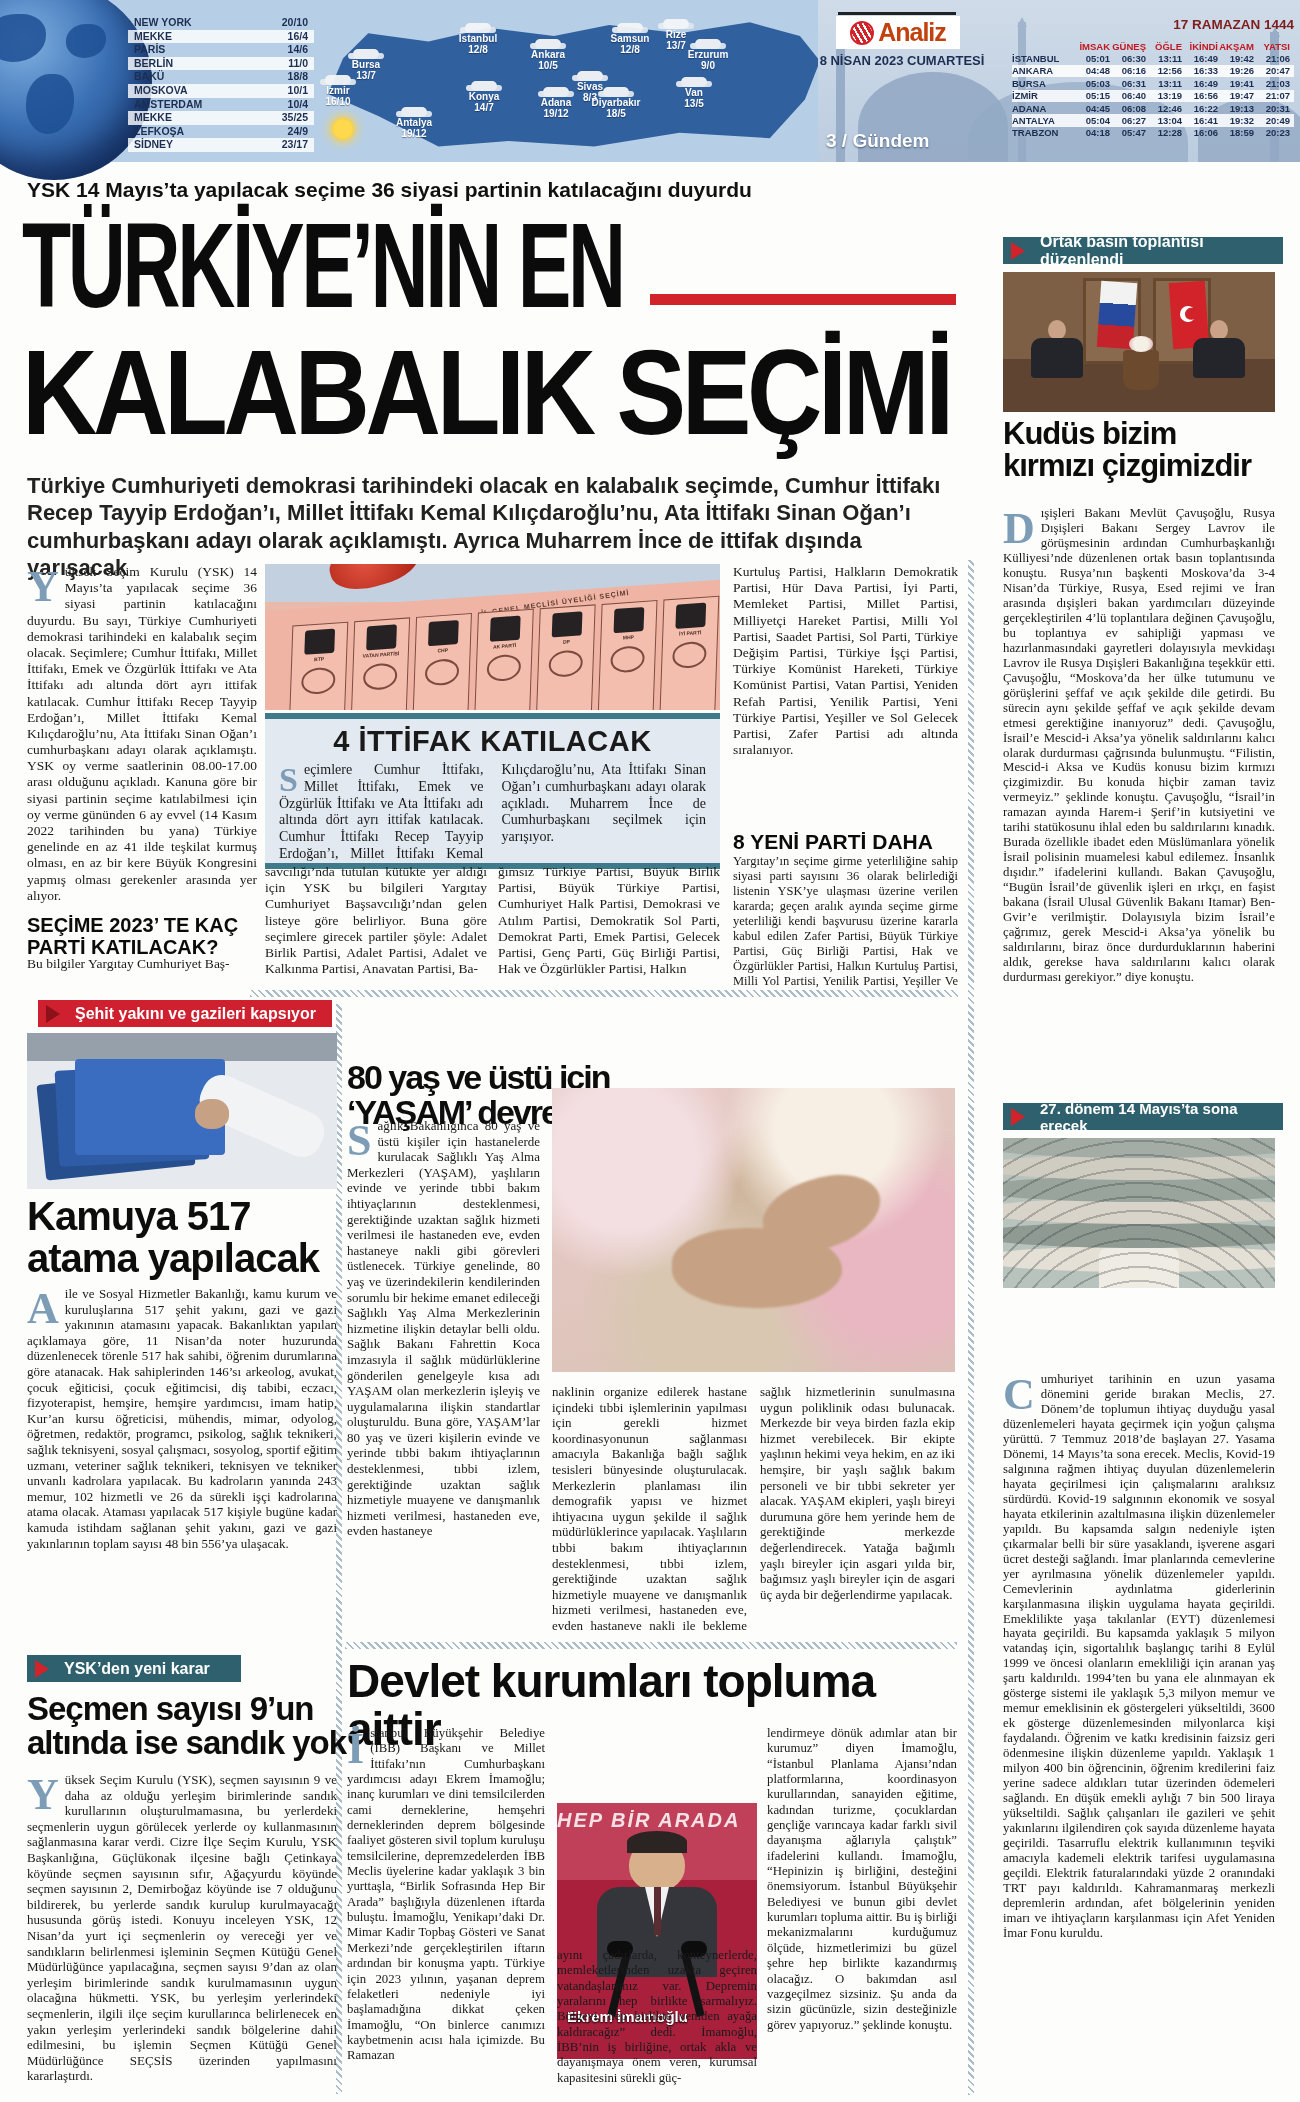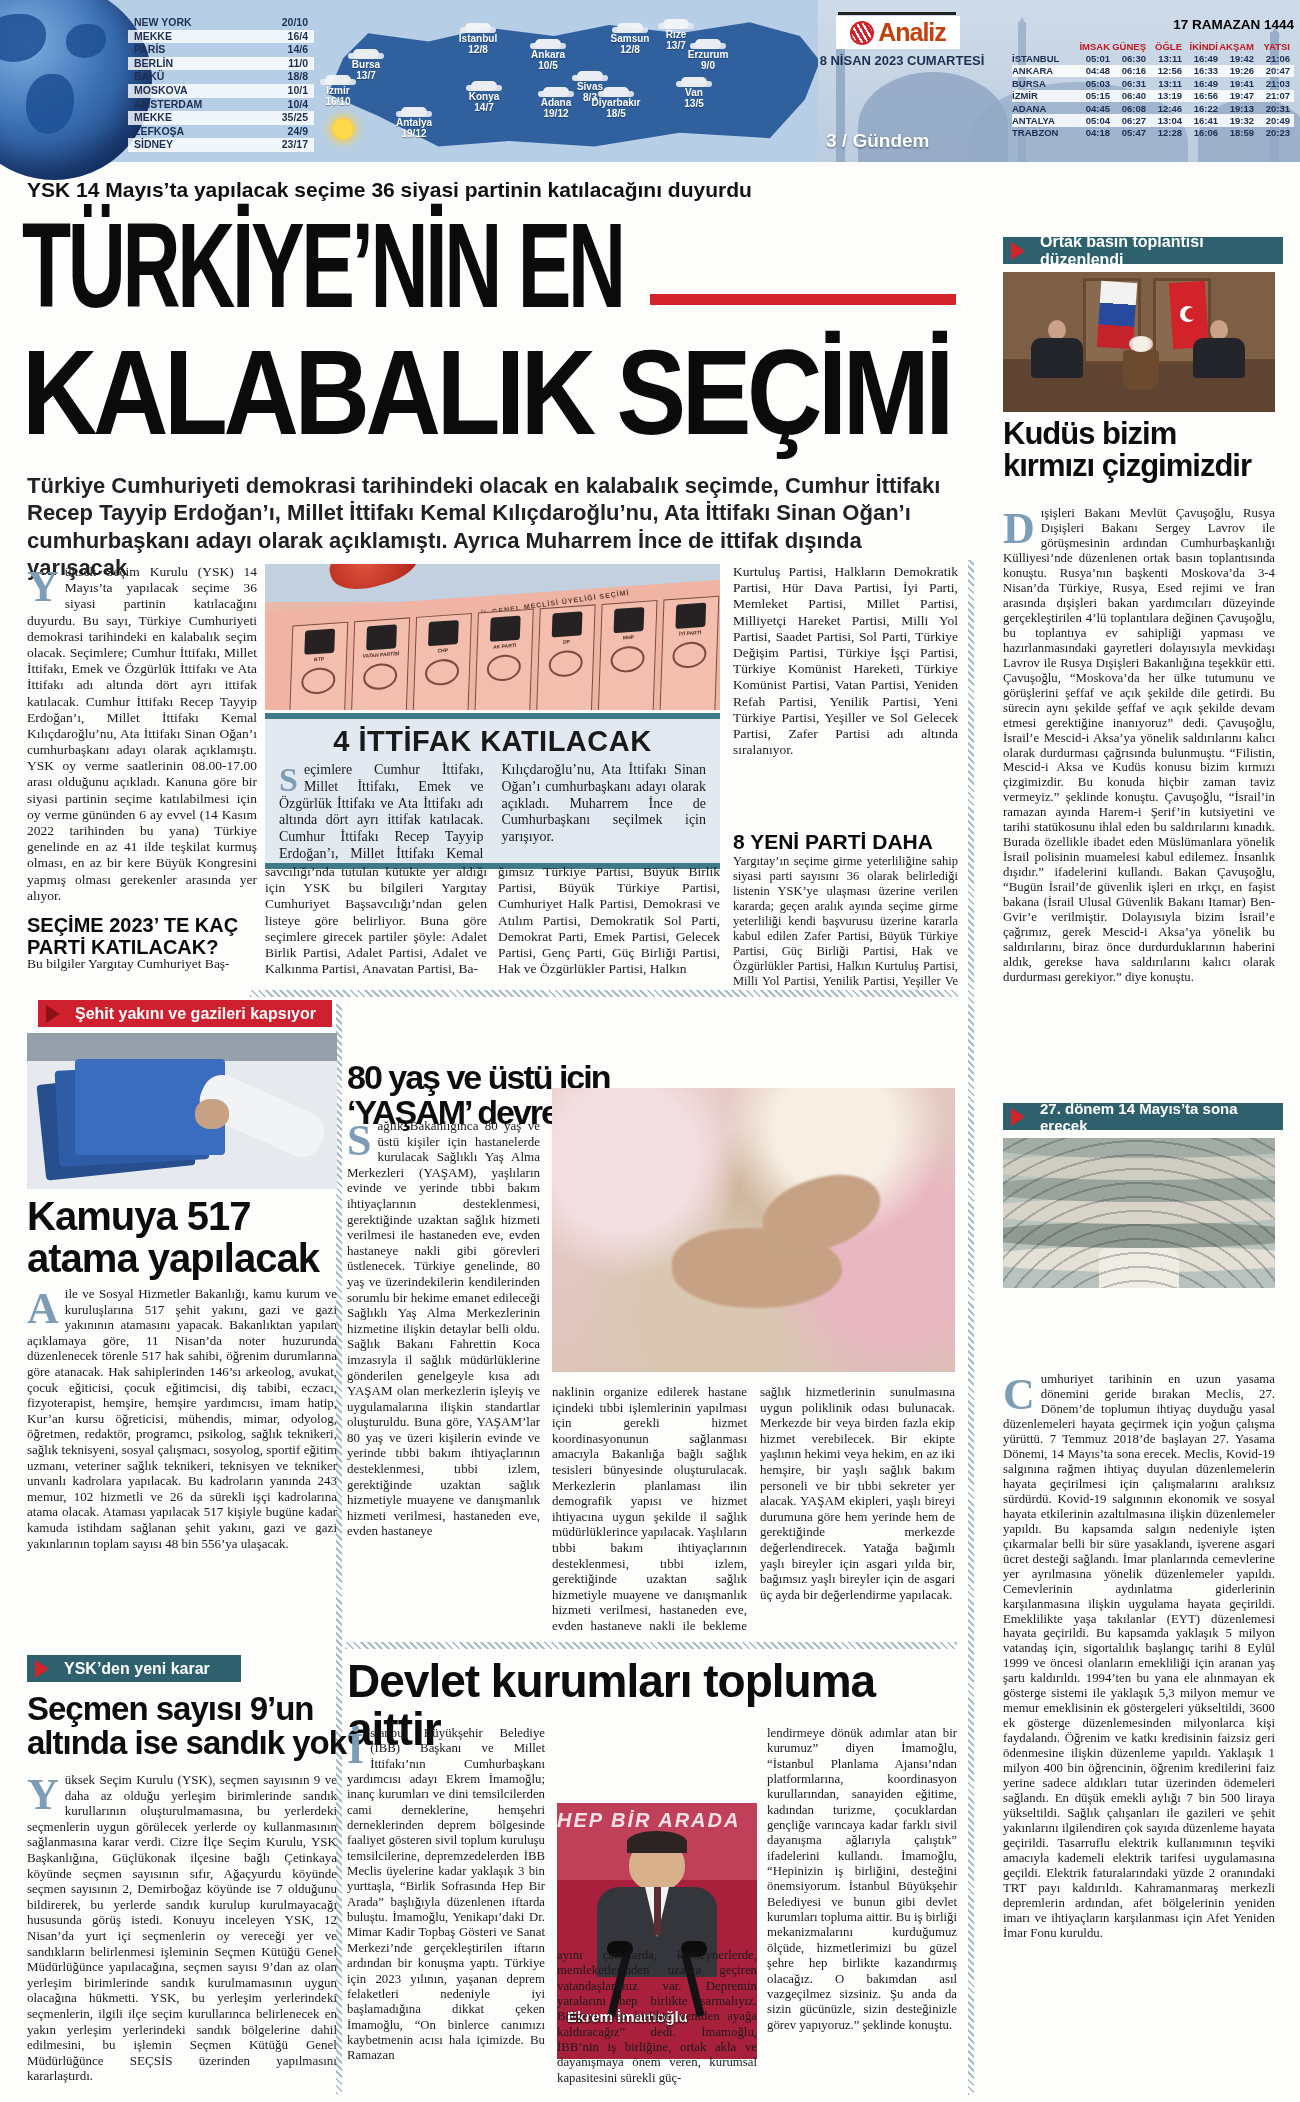--- a/index.html
+++ b/index.html
@@ -29,21 +29,21 @@
   .dome{position:absolute;background:#93a9c4;border-radius:50% 50% 0 0;opacity:.9;}
   .minaret{position:absolute;background:#93a9c4;opacity:.9;}
   .minaret:before{content:"";position:absolute;left:50%;top:-10px;border:5px solid transparent;
     border-bottom:10px solid #93a9c4;transform:translateX(-50%);}
   #logo-topline{left:838px;top:12px;width:118px;height:3px;background:#222;}
   #logo-box{left:836px;top:16px;width:124px;height:33px;background:#fff;display:flex;align-items:center;justify-content:center;gap:4px;}
   #logo-globe{width:20px;height:20px;border-radius:50%;
     background:repeating-linear-gradient(60deg,#d2232a 0 3px,#fff 3px 5px);border:2px solid #d2232a;}
   #logo-text{font:900 25px "Liberation Sans",sans-serif;color:#c2410c;letter-spacing:-1px;}
   #hdr-date{left:812px;top:53px;width:180px;font:800 13px "Liberation Sans",sans-serif;color:#1c2e52;text-align:center;}
-  #hijri{left:1160px;top:17px;width:134px;font:800 13.5px "Liberation Sans",sans-serif;color:#000000;text-align:right;}
+  #hijri{left:1160px;top:17px;width:134px;font:800 13.5px "Liberation Sans",sans-serif;color:#7f1d1d;text-align:right;}
   #ptable{left:1012px;top:40px;width:282px;height:100px;font-family:"Liberation Sans",sans-serif;}
   .prow{display:flex;height:12.4px;align-items:center;}
   .prow.alt{background:rgba(255,255,255,.85);}
   .pcity{width:62px;font:700 9.5px "Liberation Sans",sans-serif;color:#1c2e52;}
   .ptime{width:36px;font:700 9.5px "Liberation Sans",sans-serif;color:#1c2e52;text-align:right;}
   .phead .ptime{color:#c2181f;}
   #sectag{left:826px;top:130px;font:800 19px "Liberation Sans",sans-serif;color:#fff;text-shadow:0 1px 2px rgba(10,30,60,.6);}
   
   .tag{height:27px;display:flex;align-items:center;color:#fff;
     font:700 16px "Liberation Sans",sans-serif;padding-left:8px;}

